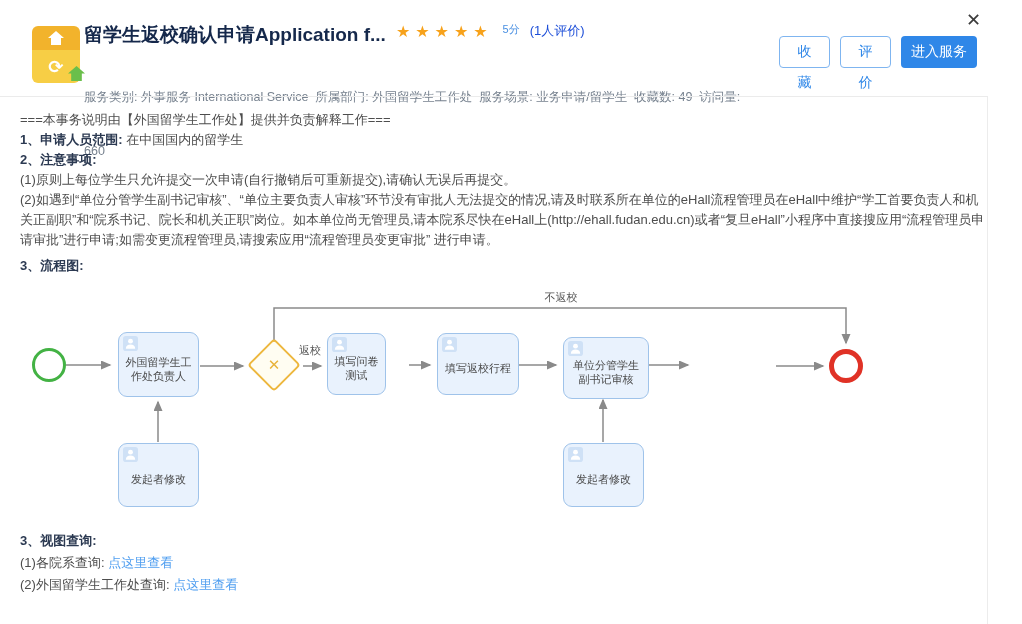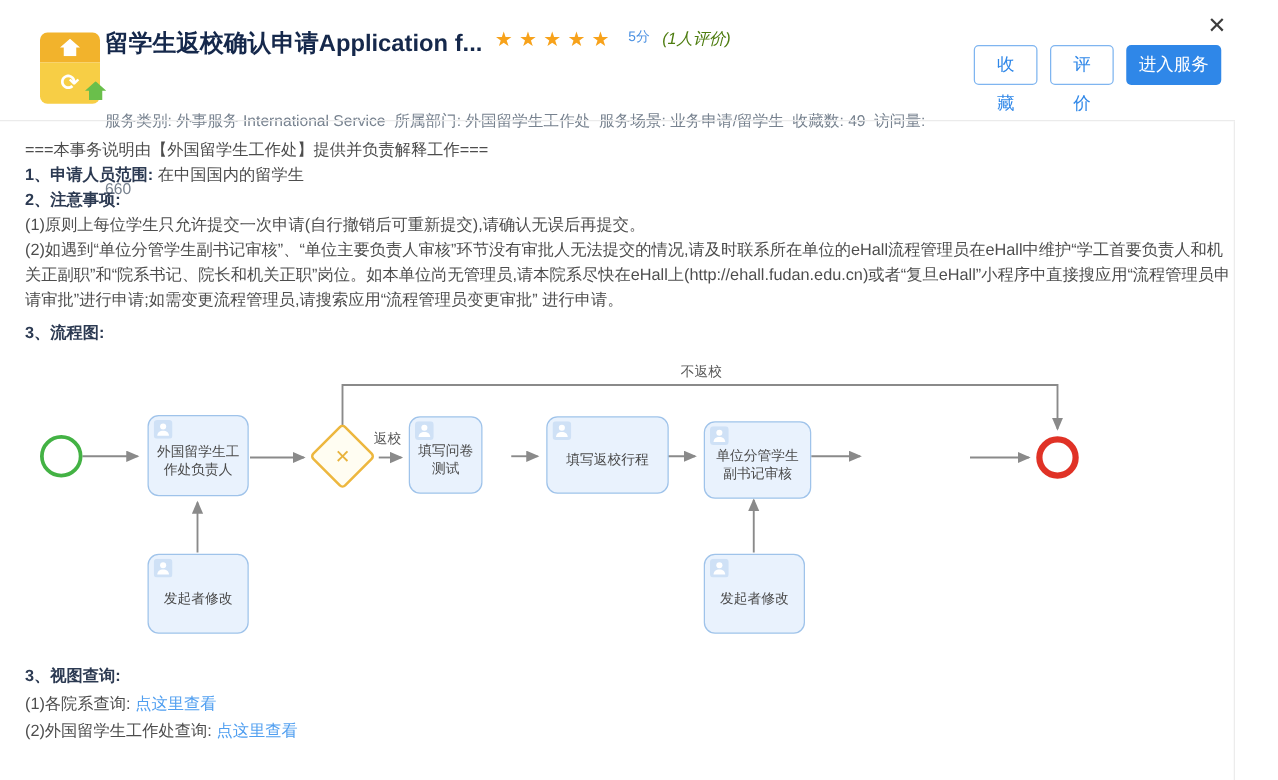--- a/index.html
+++ b/index.html
@@ -10,21 +10,21 @@
   .close-x{position:absolute;left:966px;top:8px;font-size:18px;color:#3c3c3c;cursor:pointer;line-height:24px;}
   .app-icon{position:absolute;left:32px;top:26px;width:48px;height:57px;border-radius:6px;overflow:visible;}
   .app-icon .top{height:24px;background:#f2b32c;border-radius:6px 6px 0 0;display:flex;align-items:center;justify-content:center;}
   .app-icon .bottom{height:33px;background:#f7ce45;border-radius:0 0 6px 6px;display:flex;align-items:center;justify-content:center;color:#fff;font-size:18px;font-weight:bold;}
   .app-icon .green-home{position:absolute;right:-5px;bottom:-2px;}
 
   .title-row{position:absolute;left:84px;top:22px;display:flex;align-items:flex-start;gap:10px;white-space:nowrap;}
   .svc-title{font-size:19px;font-weight:bold;color:#15284b;}
   .stars{font-size:16px;color:#f7a21b;letter-spacing:5px;}
   .score{font-size:11px;color:#4a90e2;}
-  .rate-count{font-size:13px;color:#4d7c0f;font-style:italic;}
+  .rate-count{font-size:13px;color:#1d4ed8;}
 
   .meta{position:absolute;left:84px;top:52px;width:692px;font-size:12.5px;color:#77828f;line-height:18px;white-space:pre-wrap;}
   .meta span{display:block;}
 
   .hdr-btns{position:absolute;left:779px;top:36px;display:flex;gap:10px;}
   .ghost-wrap{width:51px;text-align:center;color:#2f87e8;font-size:14px;cursor:pointer;}
   .ghost-top{box-sizing:border-box;width:51px;height:32px;border:1px solid #7fb5f0;border-radius:4px;background:#fff;display:flex;align-items:center;justify-content:center;}
   .ghost-under{display:block;margin-top:6px;}
   .enter-btn{box-sizing:border-box;width:76px;height:32px;border:none;border-radius:4px;background:#2f87e8;color:#fff;font-size:14px;cursor:pointer;font-family:inherit;}
   .hdr-divider{position:absolute;left:0;top:96px;width:988px;height:1px;background:#ebebeb;}
@@ -157,21 +157,21 @@
 
     <div class="fnode" style="left:327px;top:53px;width:59px;height:62px;">
       <svg class="uicon" viewBox="0 0 16 16">
           <rect width="16" height="16" rx="3" fill="#cfe1f6"></rect>
           <circle cx="8" cy="5.5" r="2.6" fill="#fff"></circle>
           <path d="M3 13.5c0-2.9 2.2-4.4 5-4.4s5 1.5 5 4.4z" fill="#fff"></path>
         </svg>
       <span>填写问卷测试</span>
     </div>
 
-    <div class="fnode" style="left:437px;top:53px;width:98px;height:62px;">
+    <div class="fnode" style="left:437px;top:53px;width:82px;height:62px;">
       <svg class="uicon" viewBox="0 0 16 16">
           <rect width="16" height="16" rx="3" fill="#cfe1f6"></rect>
           <circle cx="8" cy="5.5" r="2.6" fill="#fff"></circle>
           <path d="M3 13.5c0-2.9 2.2-4.4 5-4.4s5 1.5 5 4.4z" fill="#fff"></path>
         </svg>
       <span>填写返校行程</span>
     </div>
 
     <div class="fnode" style="left:563px;top:57px;width:86px;height:62px;">
       <svg class="uicon" viewBox="0 0 16 16">

